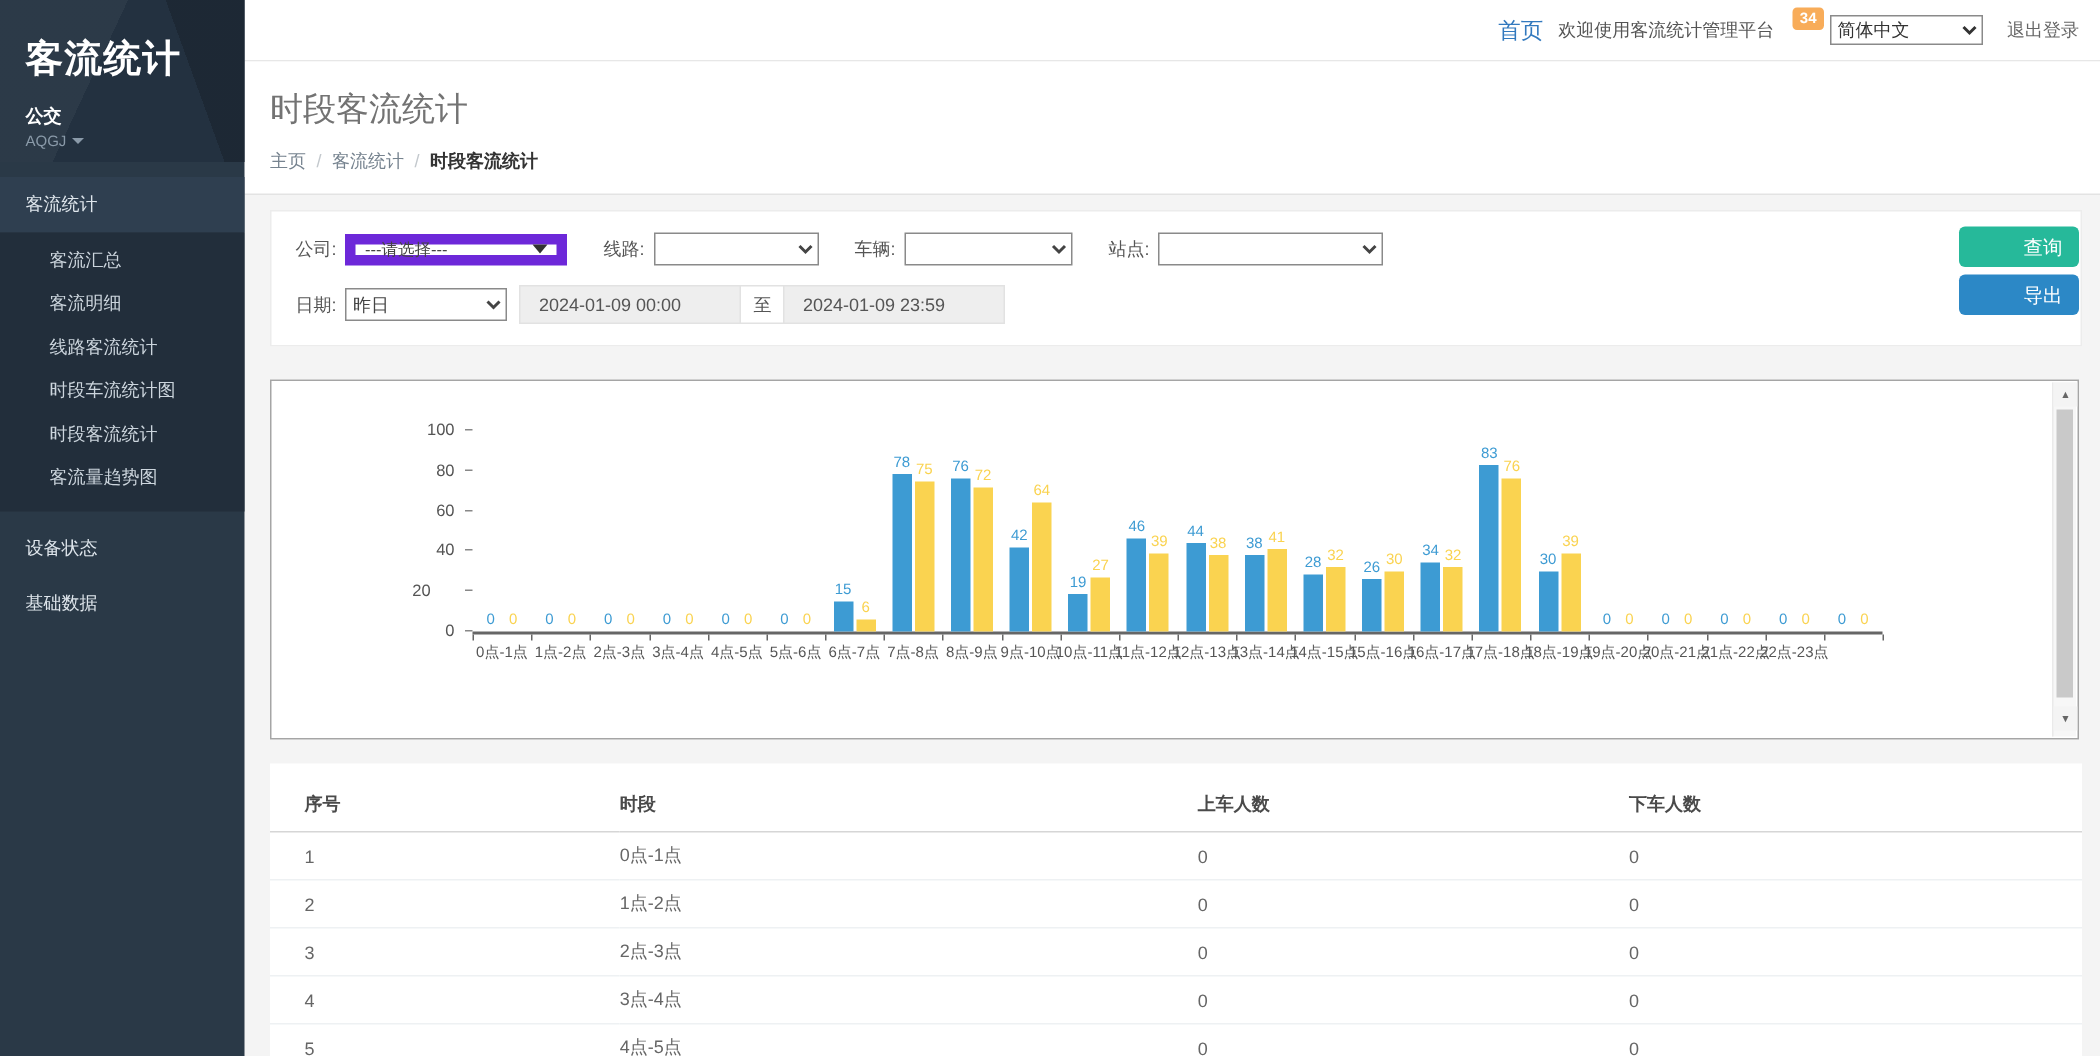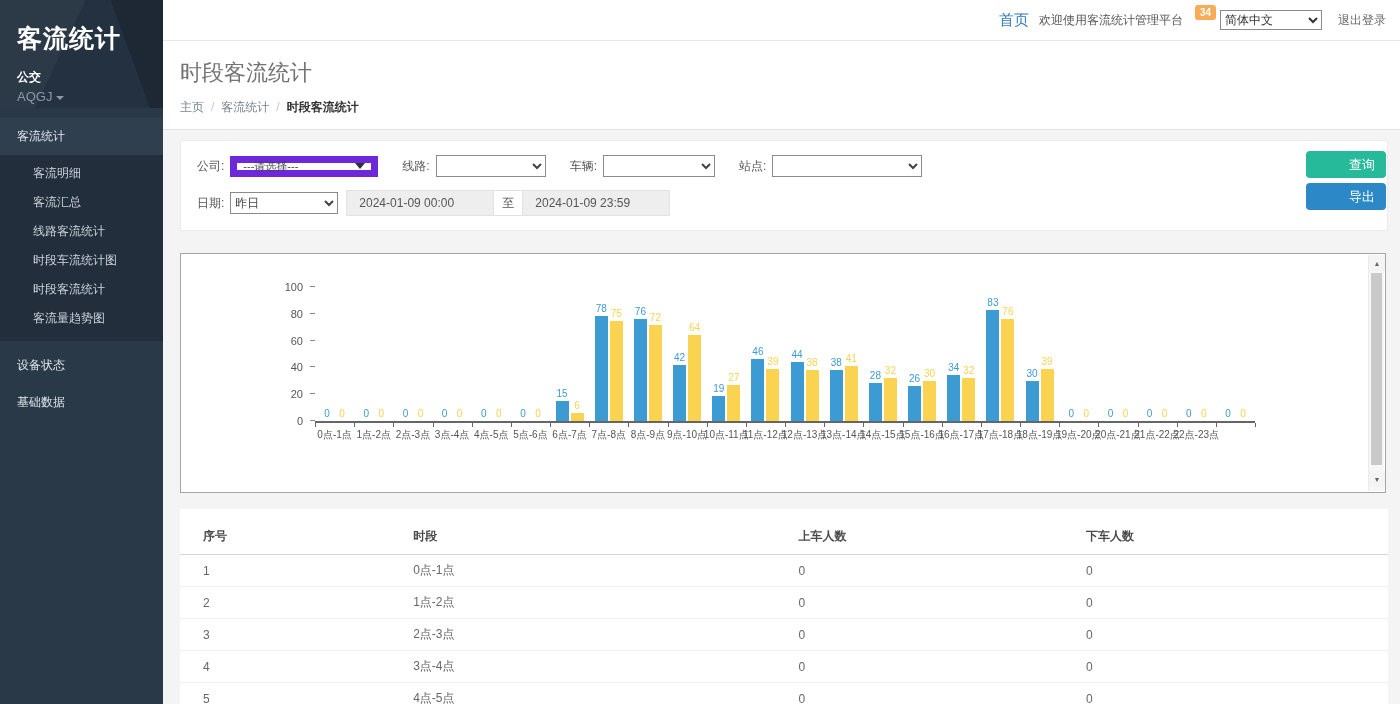--- a/index.html
+++ b/index.html
@@ -6,21 +6,21 @@
   html, body { width: 1400px; height: 704px; overflow: hidden; }
   body { font-family: "Liberation Sans", sans-serif; background: #f4f4f4; position: relative; }
 
   
   .sidebar { position: absolute; left: 0; top: 0; width: 163px; height: 704px; background: #2A3947; z-index: 5; }
   .logo-area { height: 108px; background: #233140; padding: 22px 17px 0 17px;
     background-image: linear-gradient(115deg, rgba(255,255,255,0.045) 0%, rgba(255,255,255,0.045) 40%, transparent 40%),
                       linear-gradient(250deg, rgba(0,0,0,0.18) 0%, rgba(0,0,0,0.18) 26%, transparent 26%); }
   .logo { color: #ffffff; font-size: 25px; font-weight: bold; letter-spacing: 1px; }
   .org { color: #ffffff; font-size: 12px; font-weight: bold; margin-top: 14px; }
-  .org-code { color: #8a9aa9; font-size: 13px; margin-top: 3px; }
+  .org-code { color: #8a9aa9; font-size: 10px; margin-top: 3px; }
   .org-code .caret { display: inline-block; width: 0; height: 0; border-left: 4px solid transparent; border-right: 4px solid transparent; border-top: 4px solid #8a9aa9; margin-left: 4px; vertical-align: middle; }
   .menu { margin-top: 10px; }
   .menu-parent { padding: 10px 17px; font-size: 12px; color: #dfe6ec; cursor: pointer; }
   .menu-parent.expanded { background: #2F3F50; }
   .submenu { background: #222E3B; padding: 4px 0 8px 0; }
   .submenu-item { padding: 6px 8px 6px 33px; font-size: 12px; color: #ccd5dd; cursor: pointer; white-space: nowrap; }
   .menu-gap { height: 6px; }
 
   
   .main { position: absolute; left: 163px; top: 0; width: 1237px; height: 704px; }
@@ -89,22 +89,22 @@
 
 <div class="sidebar">
   <div class="logo-area">
     <div class="logo">客流统计</div>
     <div class="org">公交</div>
     <div class="org-code"><span>AQGJ</span><span class="caret"></span></div>
   </div>
   <div class="menu">
     <div class="menu-parent expanded">客流统计</div>
     <div class="submenu" id="submenu">
+        <div class="submenu-item">客流汇总</div>
         <div class="submenu-item">客流明细</div>
-        <div class="submenu-item">客流汇总</div>
         <div class="submenu-item">线路客流统计</div>
         <div class="submenu-item">时段车流统计图</div>
         <div class="submenu-item active">时段客流统计</div>
         <div class="submenu-item">客流量趋势图</div>
       </div>
     <div class="menu-gap"></div>
     <div class="menu-parent">设备状态</div>
     <div class="menu-parent">基础数据</div>
   </div>
 </div>
@@ -162,21 +162,21 @@
       <input class="date-input" readonly="" value="2024-01-09 23:59" style="">
     </div>
     <button class="btn btn-query">查询</button>
     <button class="btn btn-export">导出</button>
   </div>
 
   <div class="chart-card">
     <div class="plot" id="plot">
         <div class="ytick-label" style="bottom: -6px;">0</div>
         <div class="ytick-dash" style="bottom: 0px;"></div>
-        <div class="ytick-label" style="bottom: 20.8px;">20</div>
+        <div class="ytick-label" style="bottom: 20.8px; text-align: center;">20</div>
         <div class="ytick-dash" style="bottom: 26.8px;"></div>
         <div class="ytick-label" style="bottom: 47.6px;">40</div>
         <div class="ytick-dash" style="bottom: 53.6px;"></div>
         <div class="ytick-label" style="bottom: 74.4px;">60</div>
         <div class="ytick-dash" style="bottom: 80.4px;"></div>
         <div class="ytick-label" style="bottom: 101.2px;">80</div>
         <div class="ytick-dash" style="bottom: 107.2px;"></div>
         <div class="ytick-label" style="bottom: 128px;">100</div>
         <div class="ytick-dash" style="bottom: 134px;"></div>
         <div class="xtick" style="left: 0px;"></div>

